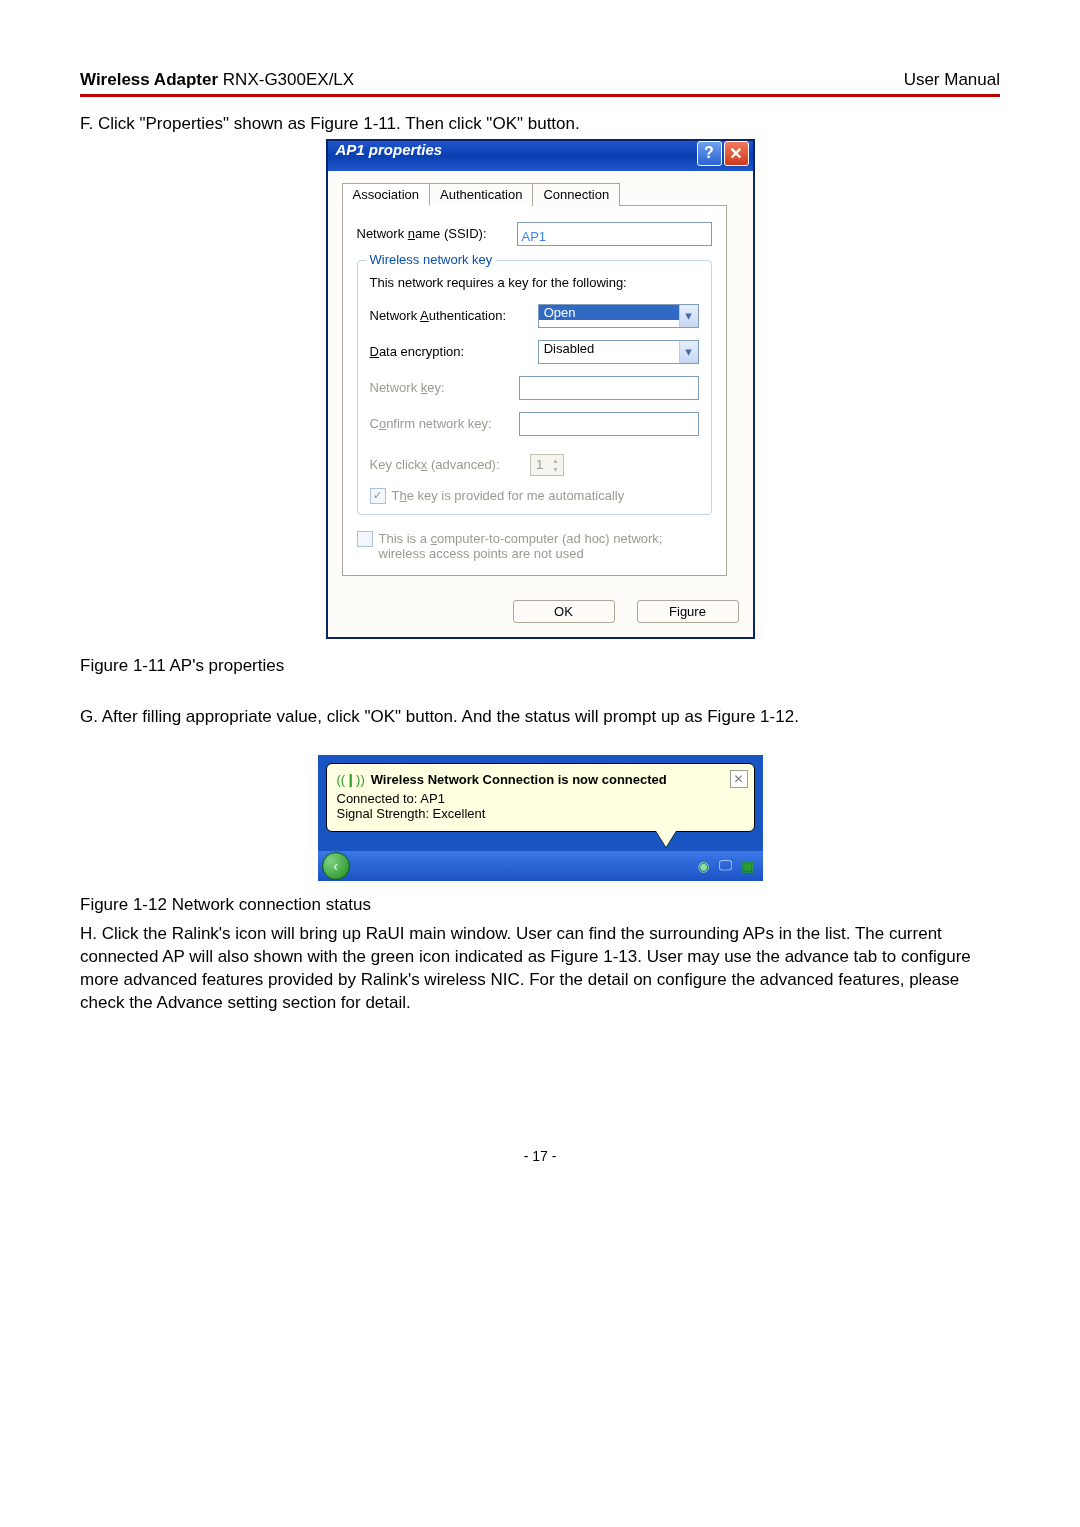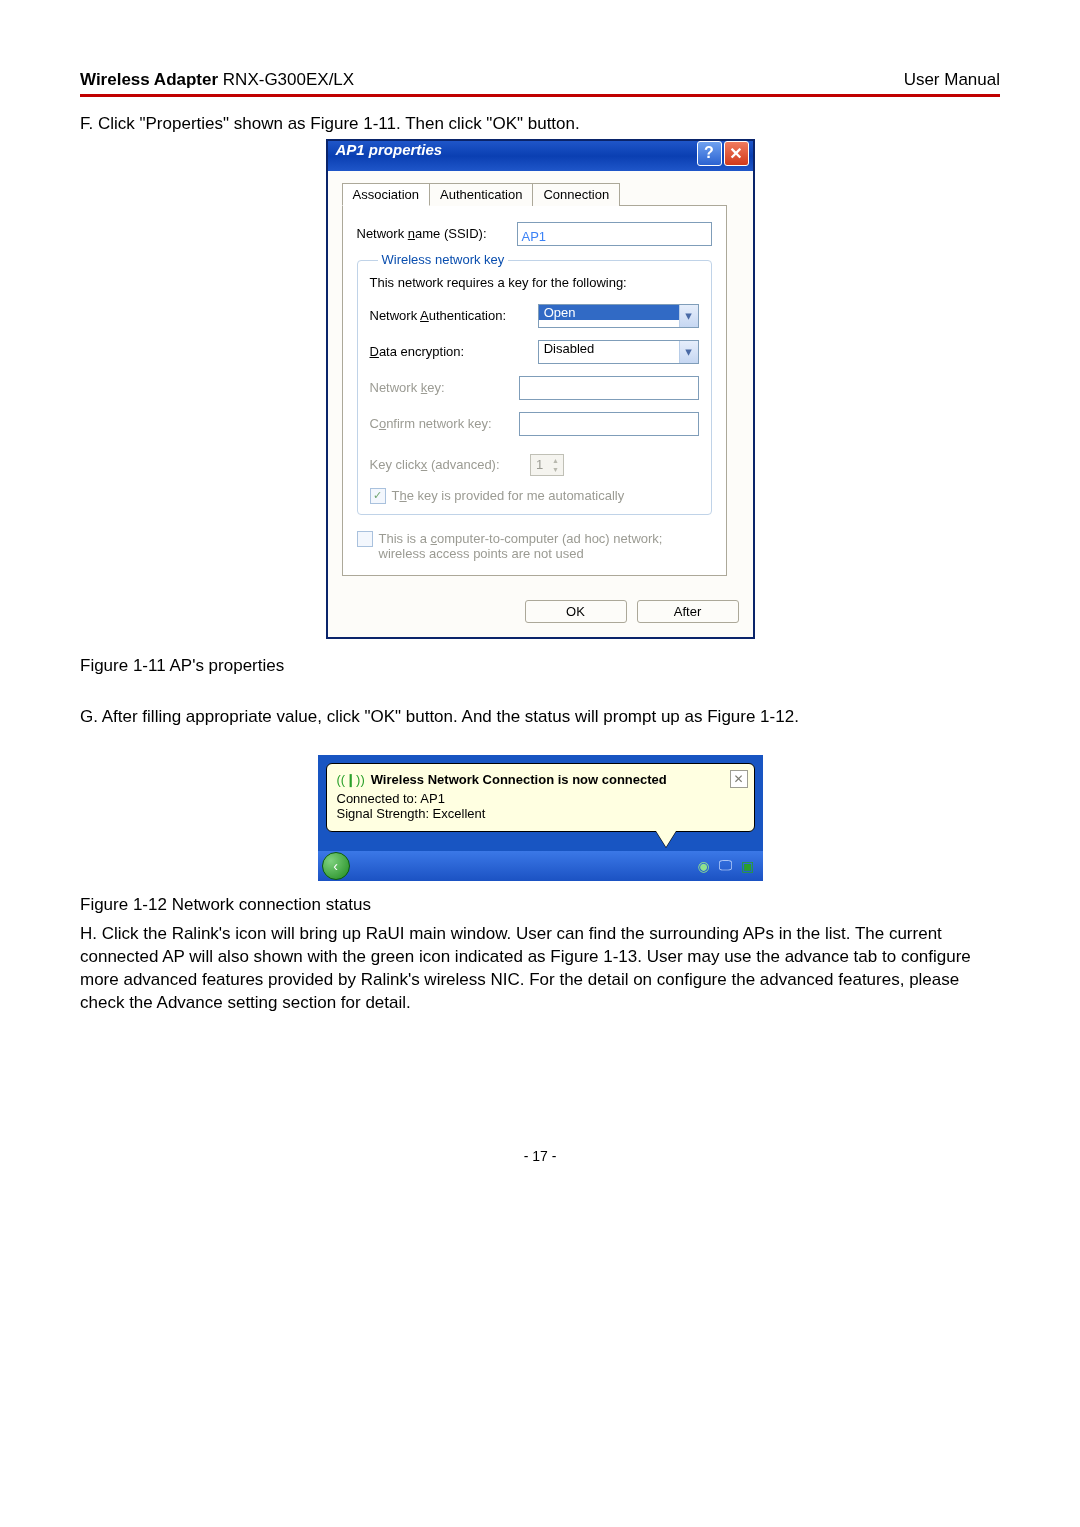--- a/index.html
+++ b/index.html
@@ -125,21 +125,21 @@
   .groupbox {
     border: 1px solid #c0d3e8;
     border-radius: 4px;
     padding: 14px 12px 10px 12px;
     position: relative;
     margin-bottom: 16px;
   }
   .groupbox .legend {
     position: absolute;
     top: -9px;
-    left: 20px;
+    left: 8px;
     background: #fff;
     padding: 0 4px;
     color: #0a4eae;
     font-size: 13px;
   }
   .notice { margin-bottom: 14px; }
 
   .grow { display: flex; align-items: center; margin-bottom: 12px; }
   .grow .lbl { width: 180px; }
   .combo {
@@ -169,21 +169,21 @@
     box-sizing: border-box;
   }
   .spin .n { width:18px; text-align:center; }
   .spin .arrows { width:14px; display:flex; flex-direction:column; font-size:7px; color:#b8b8ae; line-height:9px; text-align:center; }
   .chk-row { display:flex; align-items:flex-start; gap:6px; margin-top:4px; }
   .chk {
     width:14px; height:14px; border:1px solid #a9c1dd; background:#f3f7fd;
     display:flex; align-items:center; justify-content:center; font-size:11px; color:#6fa56f;
     flex:0 0 auto;
   }
-  .btnbar { display:flex; justify-content:flex-end; gap:10px; padding:10px 14px 14px 0; background:#fdfcf9; }
+  .btnbar { display:flex; justify-content:flex-end; gap:22px; padding:10px 14px 14px 0; background:#fdfcf9; }
   .btn {
     min-width:72px; padding:3px 14px; border:1px solid #aca899; background:#fdfcf9;
     font-size:13px; text-align:center; border-radius:3px;
   }
 
   
   .fig2 {
     width: 445px;
     margin: 26px auto 0 auto;
     background: #1855c2;
@@ -343,21 +343,21 @@
           <span>
             <span>This is a </span><span class="underline">c</span><span>omputer-to-computer (ad hoc) network; wireless access points are not used</span>
           </span>
         </div>
 
       </div>
     </div>
 
     <div class="btnbar">
       <span class="btn">OK</span>
-      <span class="btn">After</span>
+      <span class="btn">Figure</span>
     </div>
   </div>
 
   <div class="caption">Figure 1-11 AP's properties</div>
 
   <div class="body-text">G. After filling appropriate value, click "OK" button. And the status will prompt up as Figure 1-12.</div>
 
   <div class="fig2">
     <div class="balloon">
       <div class="title-row">

